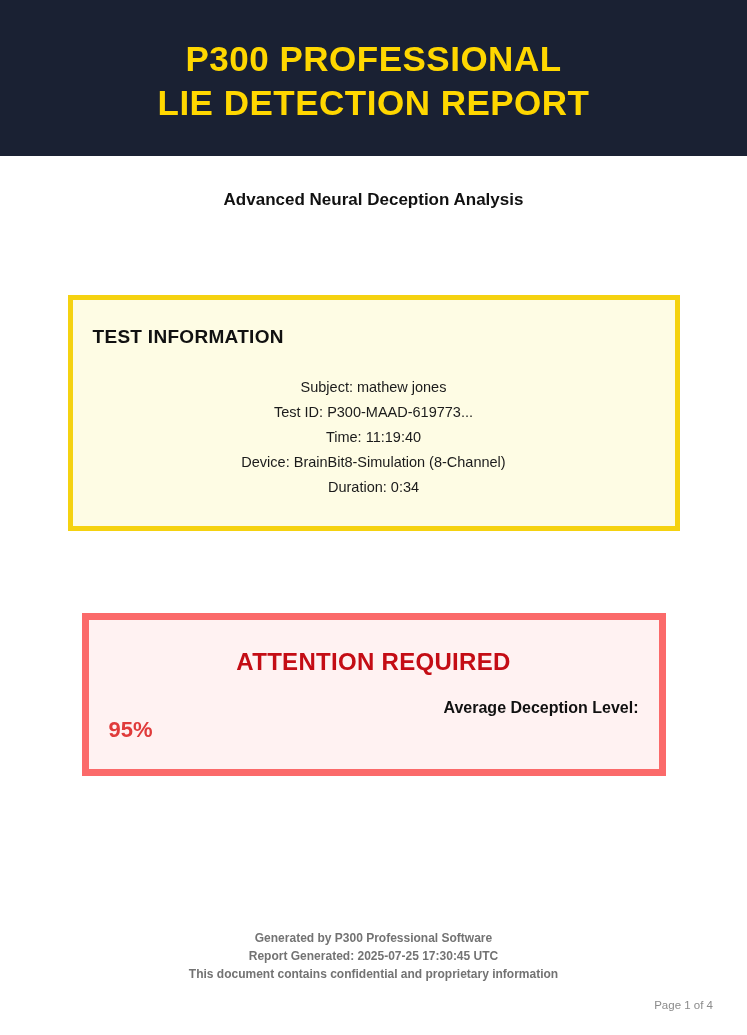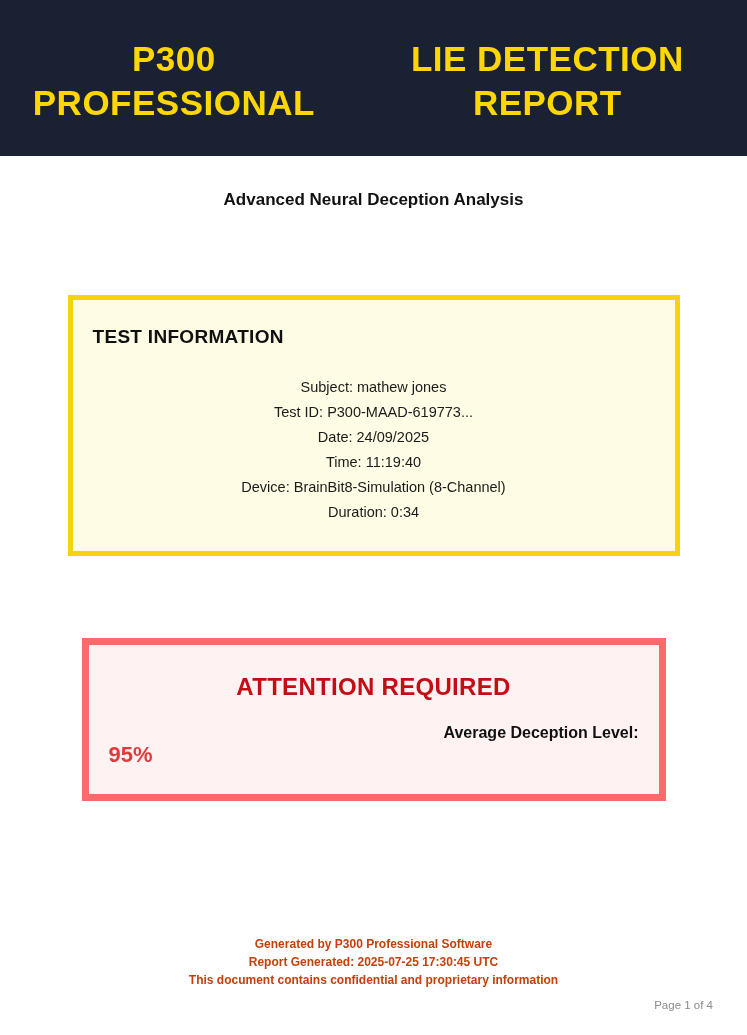--- a/index.html
+++ b/index.html
@@ -19,21 +19,21 @@
     width: 747px;
     height: 1035px;
     background: #ffffff;
     box-sizing: border-box;
   }
   
   .header {
     background: #1a2133;
     height: 156px;
     display: flex;
-    flex-direction: row;
+    flex-direction: column;
     align-items: center;
     justify-content: center;
     padding-top: 6px;
     box-sizing: border-box;
   }
   .header-line {
     color: #ffd700;
     font-size: 35px;
     font-weight: bold;
     letter-spacing: 0.5px;
@@ -98,23 +98,23 @@
     text-align: left;
     font-size: 22px;
     font-weight: bold;
     color: #e03b3b;
   }
   
   .footer {
     position: absolute;
     left: 0;
     right: 0;
-    bottom: 46px;
+    bottom: 52px;
     text-align: center;
-    color: #c2410c;
+    color: #737373;
     font-size: 12px;
     font-weight: bold;
     line-height: 18px;
   }
   .page-number {
     position: absolute;
     right: 34px;
     bottom: 24px;
     color: #8b8b8b;
     font-size: 11.5px;
@@ -129,21 +129,20 @@
     <div class="header-line">P300 PROFESSIONAL</div>
     <div class="header-line">LIE DETECTION REPORT</div>
   </div>
 
   <div class="subtitle">Advanced Neural Deception Analysis</div>
 
   <div class="info-box">
     <div class="info-title">TEST INFORMATION</div>
     <div class="info-row">Subject: mathew jones</div>
     <div class="info-row">Test ID: P300-MAAD-619773...</div>
-    <div class="info-row">Date: 24/09/2025</div>
     <div class="info-row">Time: 11:19:40</div>
     <div class="info-row">Device: BrainBit8-Simulation (8-Channel)</div>
     <div class="info-row">Duration: 0:34</div>
   </div>
 
   <div class="alert-box">
     <div class="alert-title">ATTENTION REQUIRED</div>
     <div class="alert-label">Average Deception Level:</div>
     <div class="alert-value">95%</div>
   </div>

